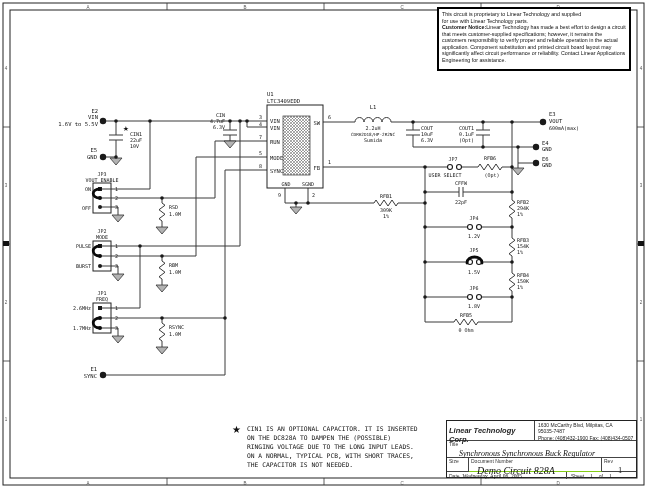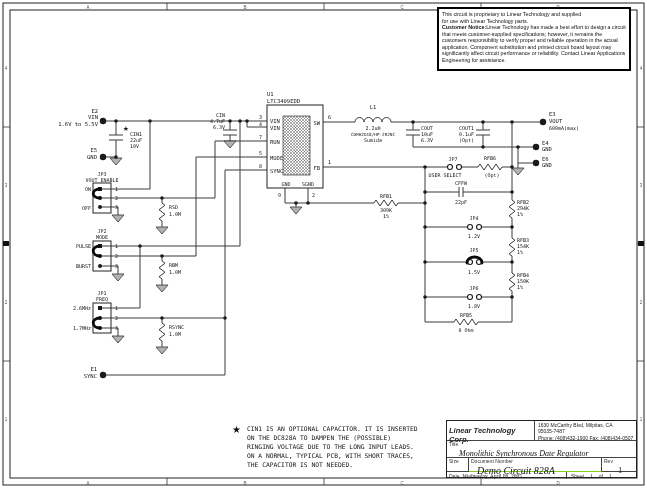--- a/index.html
+++ b/index.html
@@ -379,21 +379,21 @@
 
 <div class="tblock">
   <div class="tb-cell company" style="left:0;top:0;width:88px;height:20px;border-right:1px solid #444;border-bottom:1px solid #444;">Linear Technology Corp.</div>
   <div class="tb-cell addr" style="left:88px;top:0;width:101px;height:20px;border-bottom:1px solid #444;">
     <span style="display:block;">1630 McCarthy Blvd, Milpitas, CA</span>
     <span style="display:block;">95035-7487</span>
     <span style="display:block;">Phone: (408)432-1900 Fax: (408)434-0507</span>
   </div>
   <div class="tb-cell" style="left:0;top:20px;width:189px;height:17px;border-bottom:1px solid #444;padding:1px 0 0 2px;">
     <span class="lbl">Title</span>
-    <span class="titleval">Monolithic Synchronous Date Regulator</span>
+    <span class="titleval">Synchronous Synchronous Buck Regulator</span>
   </div>
   <div class="tb-cell" style="left:0;top:37px;width:22px;height:14px;border-right:1px solid #444;border-bottom:1px solid #444;padding:1px 0 0 2px;">
     <span class="lbl">Size</span>
     <span></span>
   </div>
   <div class="tb-cell" style="left:22px;top:37px;width:133px;height:14px;border-right:1px solid #444;border-bottom:1px solid #84cc16;padding:1px 0 0 2px;">
     <span class="lbl">Document Number</span>
     <span class="docval">Demo Circuit 828A</span>
   </div>
   <div class="tb-cell" style="left:155px;top:37px;width:34px;height:14px;border-bottom:1px solid #444;padding:1px 0 0 2px;">

